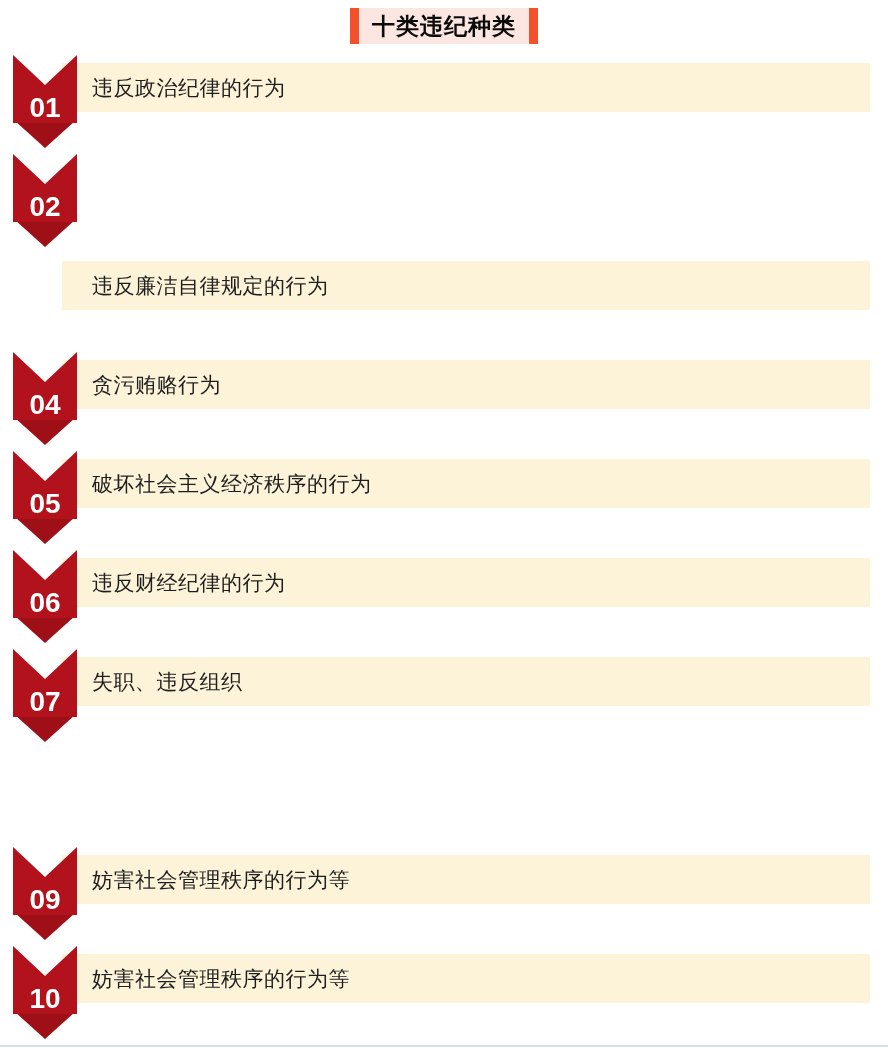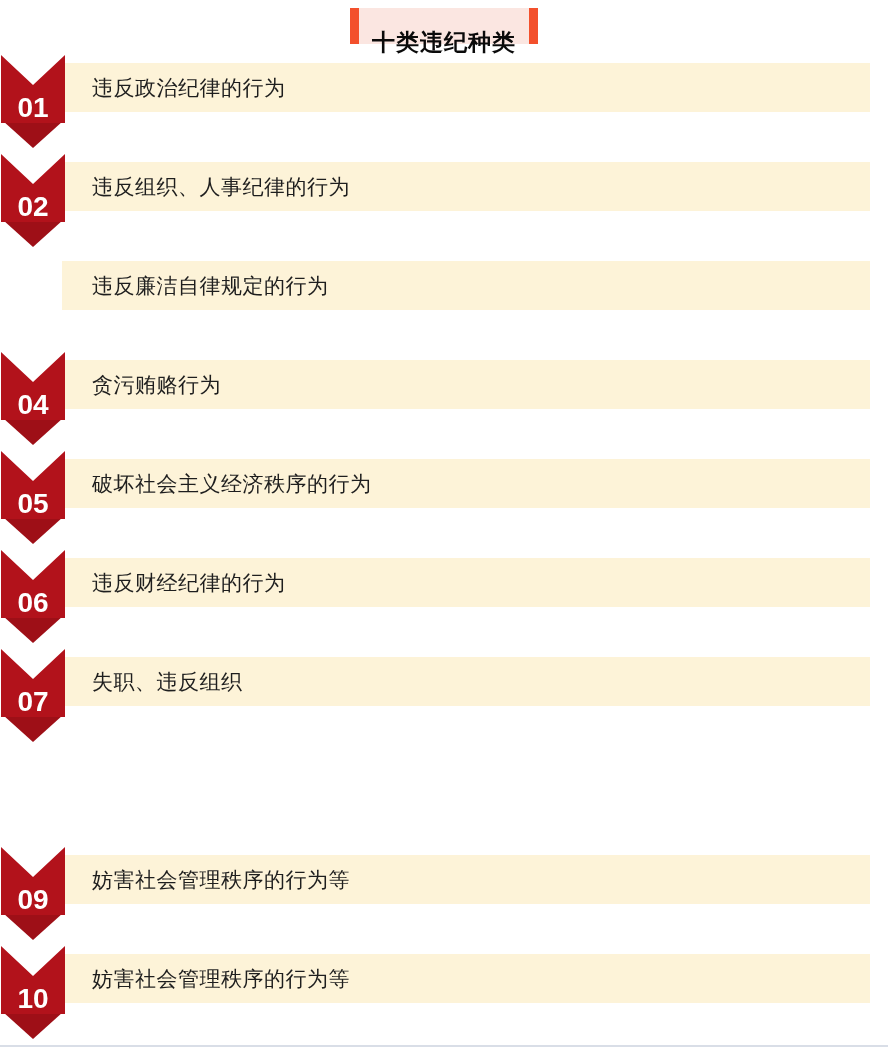--- a/index.html
+++ b/index.html
@@ -31,21 +31,21 @@
   .title-accent {
     width: 9px;
     background: var(--title-accent-orange, #F3502C);
   }
   .title-text {
     background: var(--title-pink, #FBE6E1);
     color: #0a0a0a;
     font-weight: bold;
     font-size: 23px;
     line-height: 36px;
-    padding: 16px 13px;
+    padding: 0 13px;
     letter-spacing: 1px;
     white-space: nowrap;
   }
 
   
   .items {
     position: absolute;
     top: 55px;
     left: 0;
     width: 100%;
@@ -66,21 +66,21 @@
     padding-left: 30px;
     box-sizing: border-box;
   }
   .label {
     font-size: 21px;
     color: var(--text-dark, #1E1E1E);
     letter-spacing: 0.5px;
   }
   .ribbon {
     position: absolute;
-    left: 1px;
+    left: 13px;
     top: 0;
     width: 64px;
     height: 94px;
     z-index: 2;
   }
   .ribbon svg {
     position: absolute;
     left: 0;
     top: 0;
     width: 100%;
@@ -138,23 +138,20 @@
   </div>
 
   <div class="item">
     <div class="ribbon">
       <svg viewBox="0 0 64 94" preserveAspectRatio="none">
         <polygon class="ribbon-arrow" points="2,66 62,66 32,93"></polygon>
         <polygon class="ribbon-body" points="0,0 32,30 64,0 64,68 0,68"></polygon>
       </svg>
       <span class="num">02</span>
     </div>
-    <div class="bar">
-      <span class="label">违反组织、人事纪律的行为</span>
-    </div>
   </div>
 
   <div class="item">
     <div class="bar">
       <span class="label">违反廉洁自律规定的行为</span>
     </div>
   </div>
 
   <div class="item">
     <div class="ribbon">

